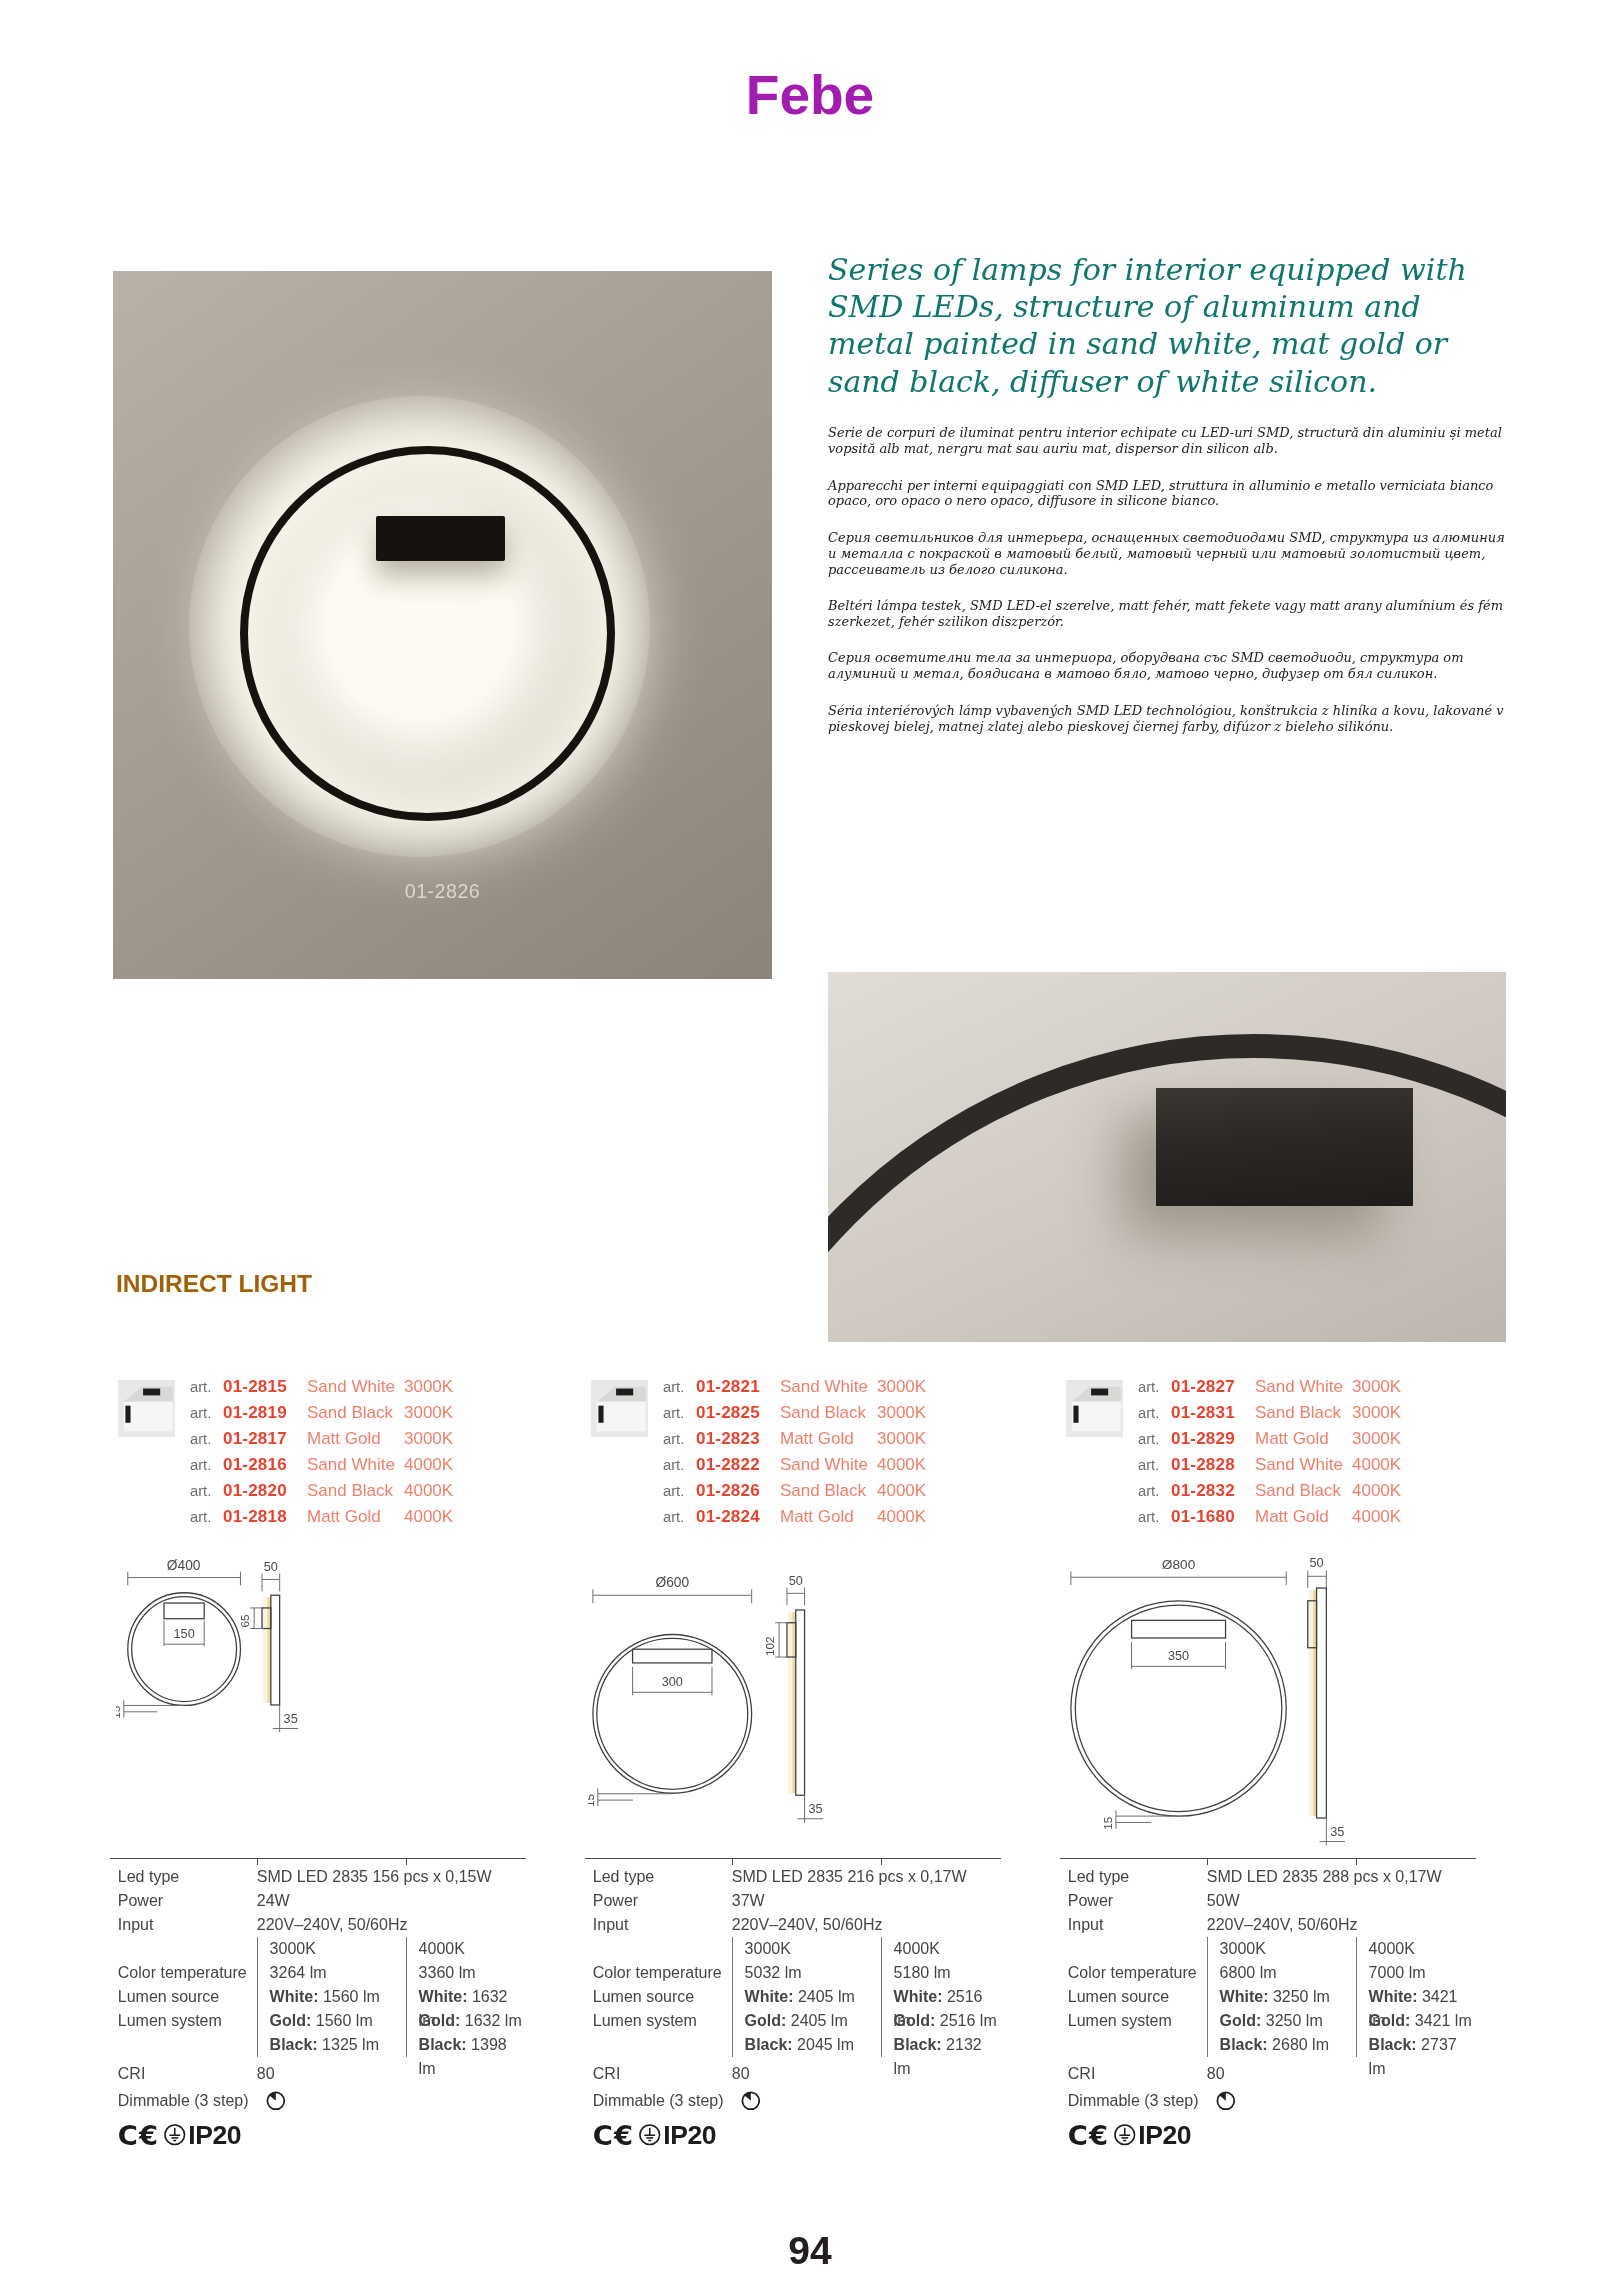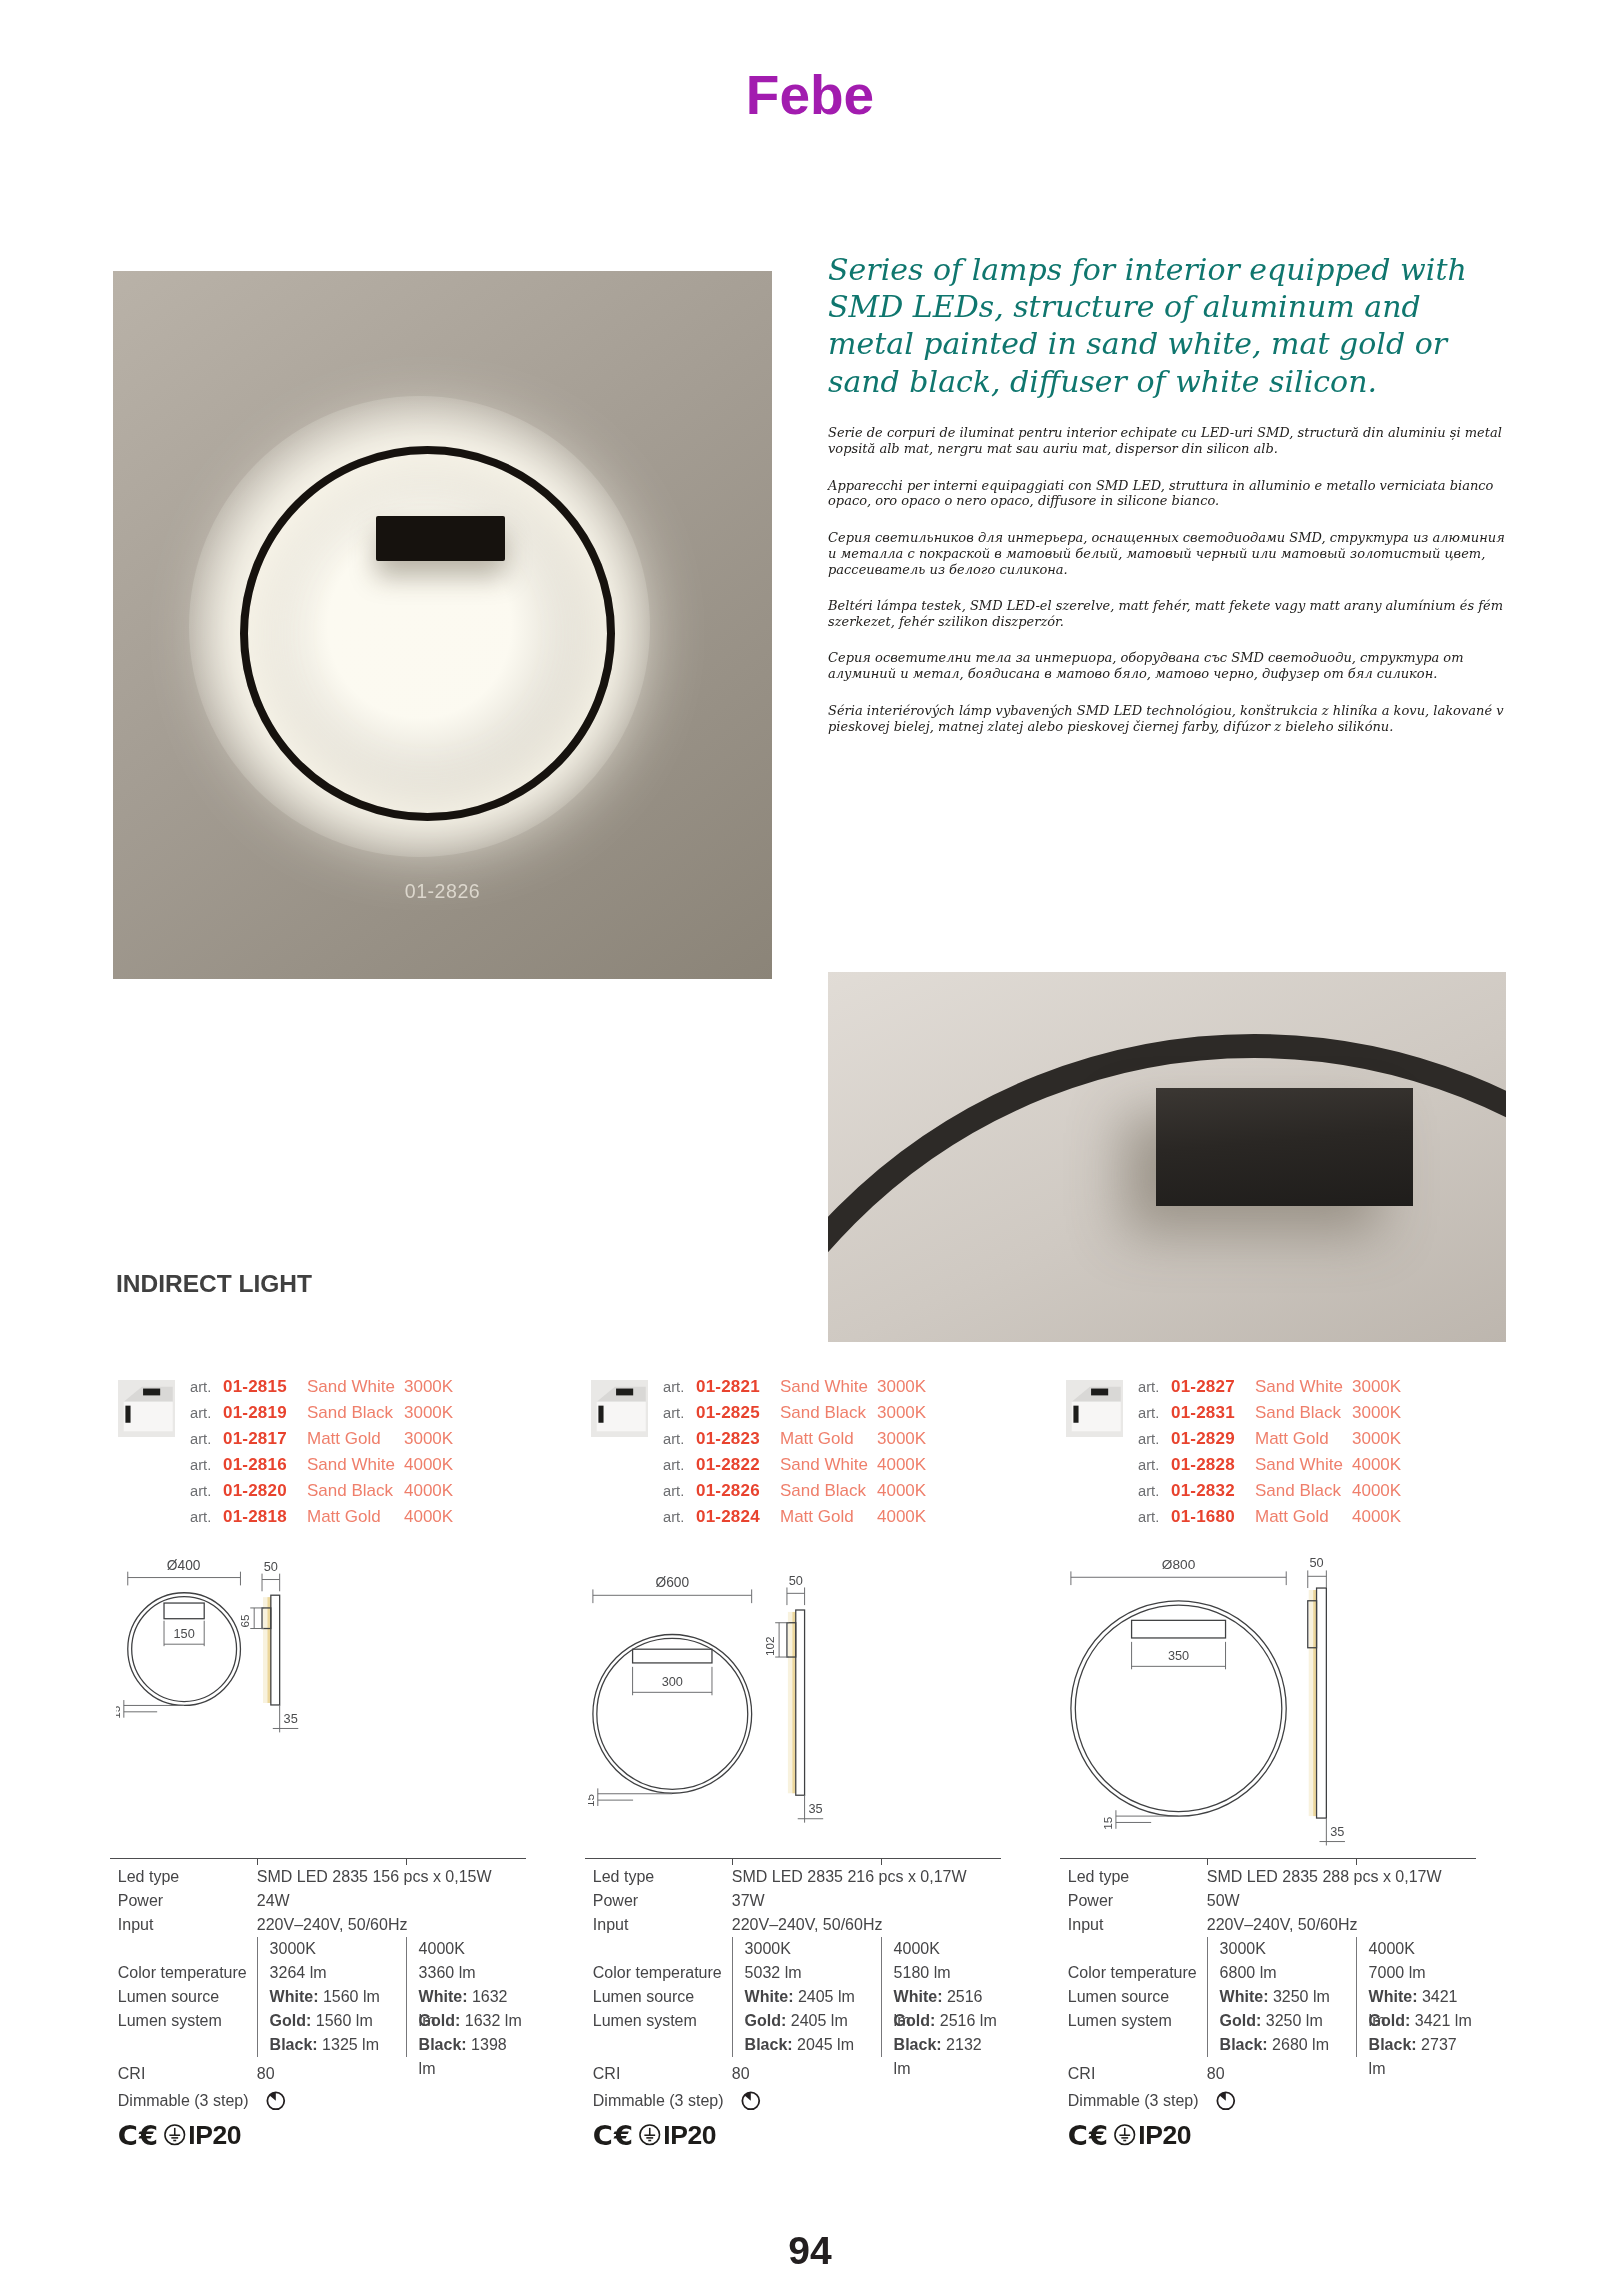--- a/index.html
+++ b/index.html
@@ -31,21 +31,21 @@
 
   
   .photo-closeup{position:absolute;left:828px;top:972px;width:678px;height:370px;overflow:hidden;
                  background:linear-gradient(155deg,#e1dcd6 0%,#cfc9c2 55%,#bdb6ae 100%);}
   .arc{position:absolute;left:-162px;top:62px;width:1176px;height:1176px;box-sizing:border-box;
        border:24.5px solid #2d2a27;border-radius:50%;}
   .cbox{position:absolute;left:328px;top:116px;width:257px;height:118px;
         background:linear-gradient(175deg,#3b3733 0%,#2a2724 45%,#1f1d1b 100%);
         box-shadow:-33px 27.4px 54px rgba(95,86,72,.45);}
 
-  .section-label{position:absolute;left:116px;top:1270px;font-size:24.5px;font-weight:800;color:#404040;}
+  .section-label{position:absolute;left:116px;top:1270px;font-size:24.5px;font-weight:800;color:#a16207;}
 
   
   .pcol{position:absolute;top:1374px;width:470px;}
   .pthumb{position:absolute;left:2px;top:5.9px;width:57px;height:57px;}
   .prows{margin-left:74px;}
   .prow{display:flex;align-items:baseline;height:26px;line-height:26px;}
   .part{width:33px;font-size:14.7px;color:#6d6e71;}
   .pcode{width:84px;font-size:17px;font-weight:700;color:#e8432e;letter-spacing:0.2px;}
   .pcolor{width:97px;font-size:17px;color:#ef7f6b;}
   .ptemp{font-size:17px;color:#ef7f6b;}

